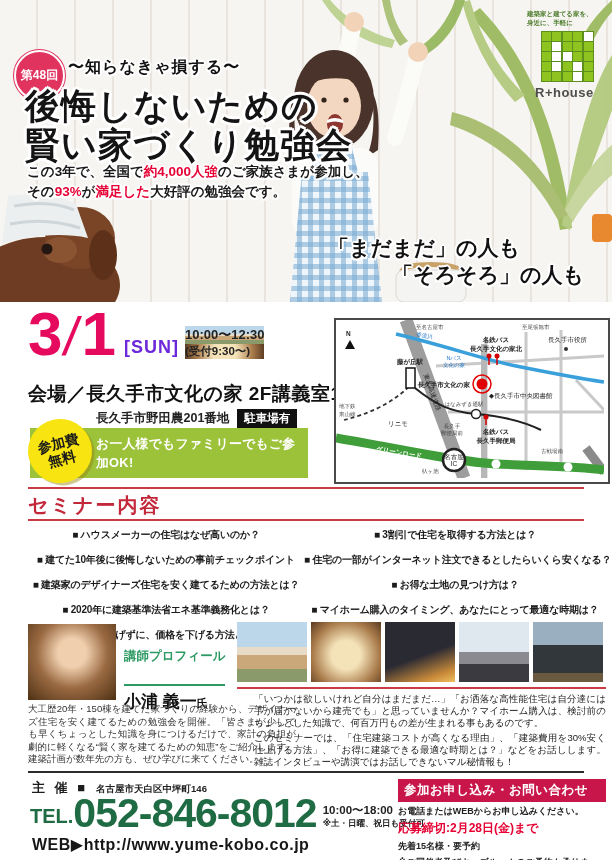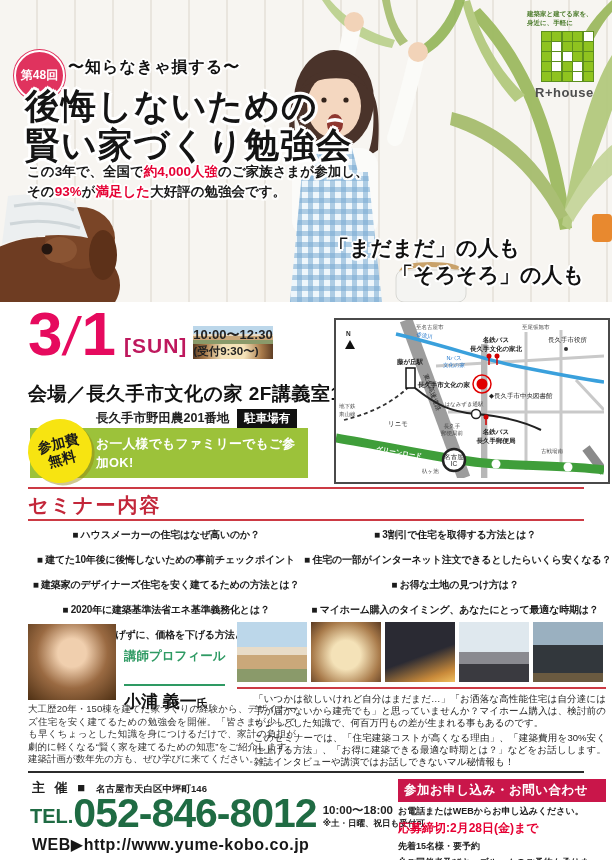--- a/index.html
+++ b/index.html
@@ -25,21 +25,21 @@
   .logo .tag{font-size:6.5px;font-weight:700;color:#4e7d2e;line-height:1.35;}
   .rgrid{margin-top:3px;margin-left:14px;width:51px;display:grid;grid-template-columns:repeat(5,1fr);gap:1px;background:#5d8f1d;border:1px solid #5d8f1d;}
   .rgrid .cell{width:9px;height:9px;background:#fff;}
   .rgrid .cell.g{background:#8fc31f;}
   .logo-name{margin-top:3px;margin-left:8px;font-size:13px;font-weight:700;color:#4d4d4d;letter-spacing:.5px;}
 
   
   .date-row{left:28px;top:306px;display:flex;align-items:flex-end;z-index:4;}
   .d-num{font-size:62px;font-weight:800;color:#e60a5e;line-height:.9;}
   .d-slash{font-size:54px;font-weight:400;color:#e60a5e;line-height:.95;margin:0 2px;transform:skewX(-8deg);}
-  .d-dow{font-size:21px;font-weight:800;color:#be185d;margin:0 6px 4px 8px;letter-spacing:1px;}
+  .d-dow{font-size:18px;font-weight:800;color:#6d28d9;margin:0 6px 4px 8px;letter-spacing:1px;}
   .d-time{margin-bottom:3px;}
   .d-time .t1{font-size:13px;font-weight:800;color:#222;}
   .d-time .t2{font-size:11.5px;font-weight:700;color:#222;}
   .venue{left:28px;top:381px;font-size:19px;font-weight:800;color:#111;letter-spacing:.5px;}
   .addr{left:96px;top:409px;font-size:12.5px;font-weight:700;color:#222;display:flex;align-items:center;gap:8px;}
   .parking{background:#111;color:#fff;font-size:11.5px;font-weight:700;padding:2px 7px;}
   .fee-bar{left:30px;top:428px;width:278px;height:50px;background:#9cc23a;}
   .fee-bar .lines{margin-left:66px;padding-top:7px;color:#fff;font-size:12.8px;font-weight:800;line-height:1.45;letter-spacing:.3px;}
   .fee-badge{left:28px;top:419px;width:64px;height:64px;border-radius:50%;background:#f7e411;
         box-shadow:2px 3px 0 rgba(150,130,10,.45);display:flex;flex-direction:column;align-items:center;justify-content:center;

